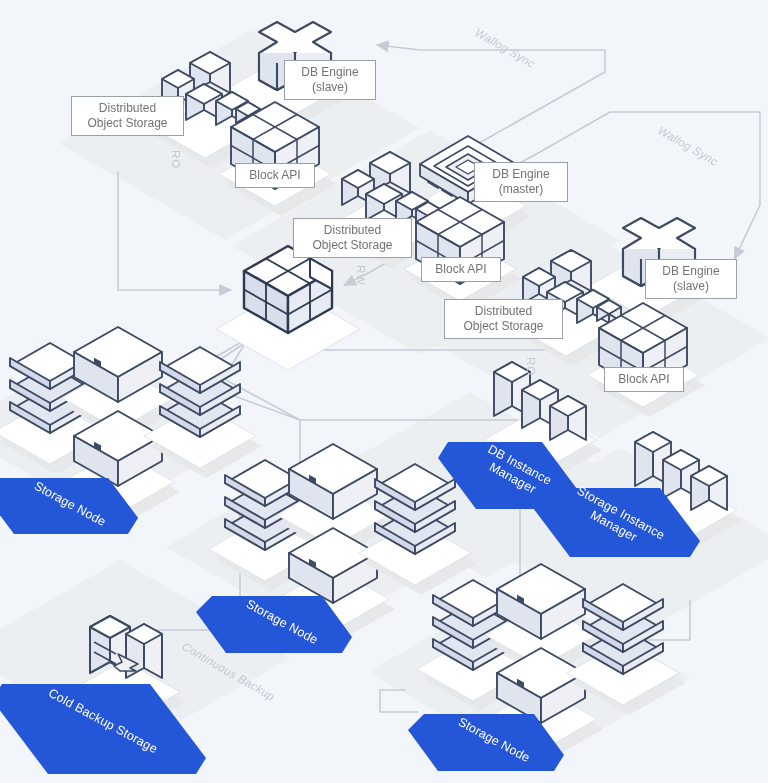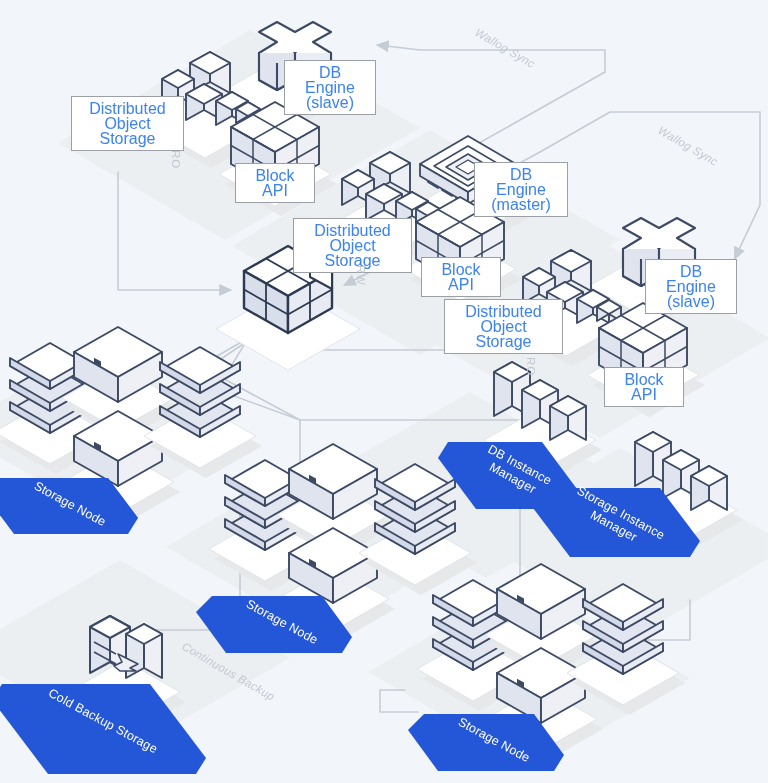--- a/index.html
+++ b/index.html
@@ -11,22 +11,22 @@
     position:relative;
   }
   #stage{position:absolute;inset:0;width:768px;height:783px;}
   svg.layer{position:absolute;left:0;top:0;width:768px;height:783px;overflow:visible;}
 
   
   .callout{
     position:absolute;
     background:#ffffff;
     border:1px solid #9aa0a6;
-    color:#3b82f6;
-    font-size:16px;
+    color:#737373;
+    font-size:12px;
     line-height:15px;
     text-align:center;
     padding:4px 8px;
     white-space:pre-line;
     box-sizing:border-box;
   }
 
   
   .ribbon{
     position:absolute;

